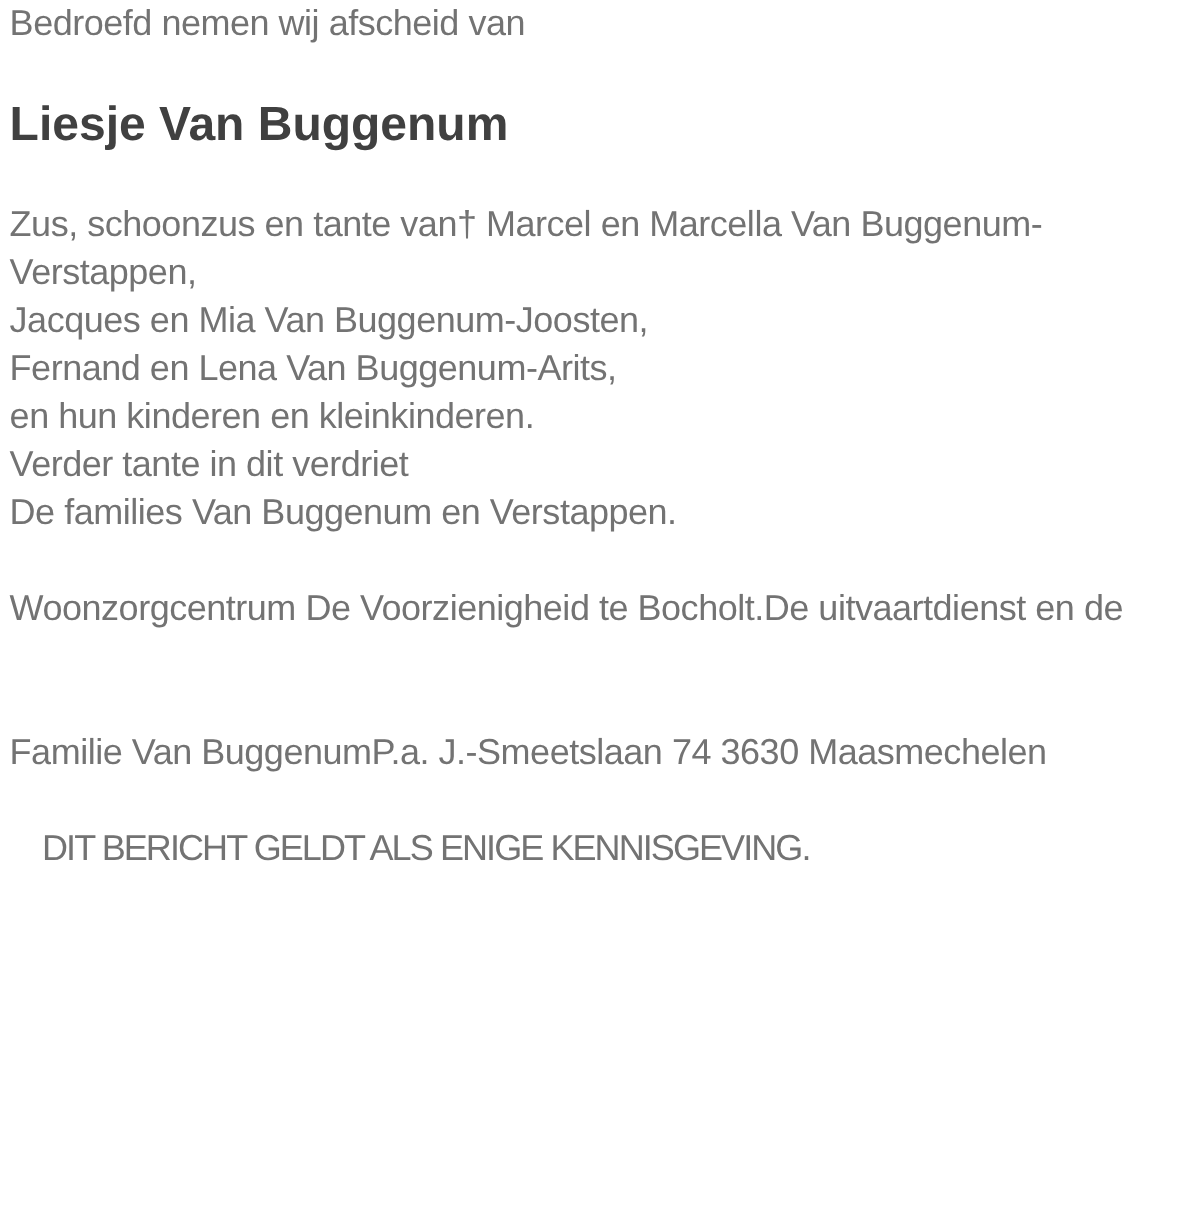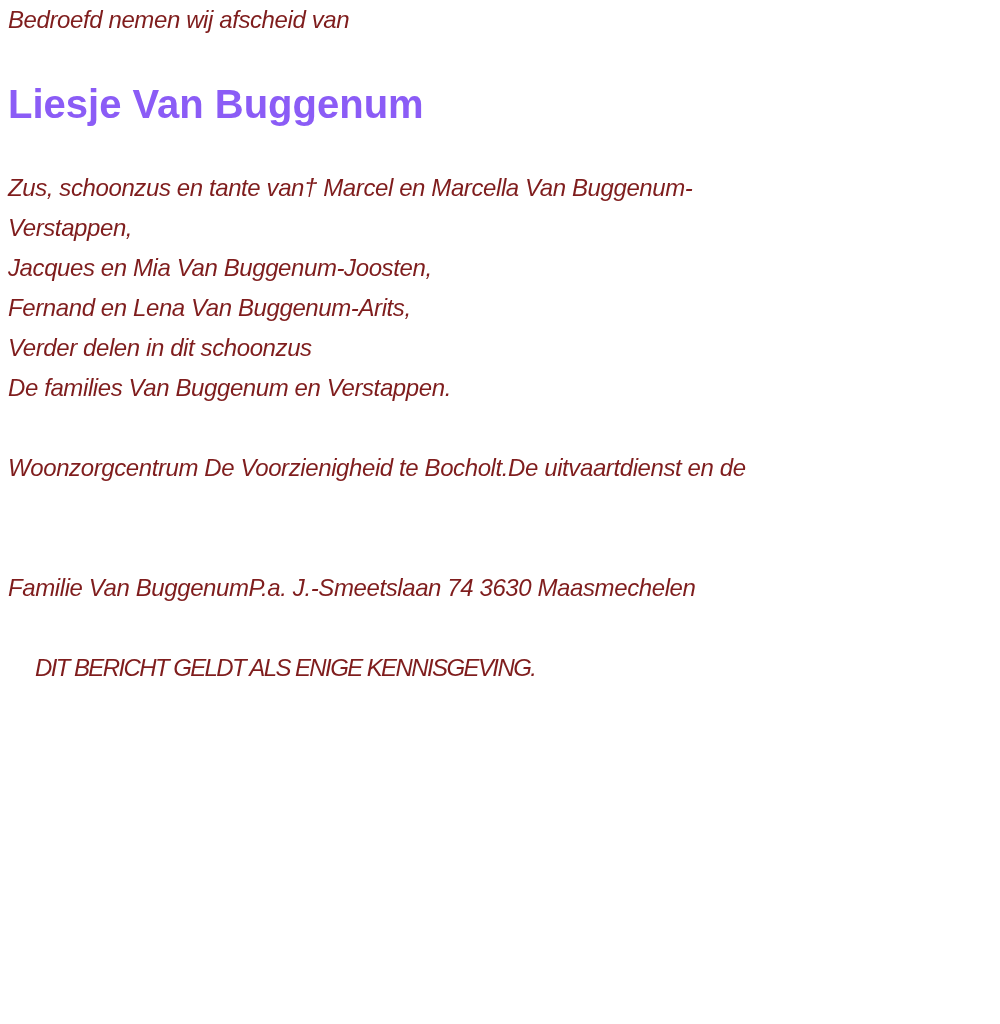--- a/index.html
+++ b/index.html
@@ -11,33 +11,32 @@
     width: 1000px;
     height: 1024px;
     overflow: hidden;
     font-family: "Liberation Sans", sans-serif;
   }
   .page {
     padding: 0 0 0 8px;
     color: #2e2e2e;
   }
   .line {
-    font-size: 24px;
+    font-size: 30px;
     line-height: 40px;
     letter-spacing: -0.4px;
     white-space: nowrap;
-    color: #7f1d1d;
-    font-style: italic;
+    color: #737373;
   }
   .title-line {
     font-size: 40px;
     font-weight: bold;
     line-height: 48px;
     letter-spacing: 0;
-    color: #8b5cf6;
+    color: #404040;
     white-space: nowrap;
     margin: 0;
   }
   .caps-line {
     letter-spacing: -1.6px;
     margin-left: 27px;
   }
   .spacer {
     height: 40px;
   }
@@ -58,21 +57,22 @@
   <h1 class="title-line">Liesje Van Buggenum</h1>
 
 
   <div class="spacer"></div>
 
   <div>
     <div class="line">Zus, schoonzus en tante van† Marcel en Marcella Van Buggenum-</div>
     <div class="line">Verstappen,</div>
     <div class="line">Jacques en Mia Van Buggenum-Joosten,</div>
     <div class="line">Fernand en Lena Van Buggenum-Arits,</div>
-    <div class="line">Verder delen in dit schoonzus</div>
+    <div class="line">en hun kinderen en kleinkinderen.</div>
+    <div class="line">Verder tante in dit verdriet</div>
     <div class="line">De families Van Buggenum en Verstappen.</div>
   </div>
 
   <div class="spacer"></div>
 
   <div>
     <div class="line">Woonzorgcentrum De Voorzienigheid te Bocholt.De uitvaartdienst en de</div>
   </div>
 
   <div class="spacer"></div>

